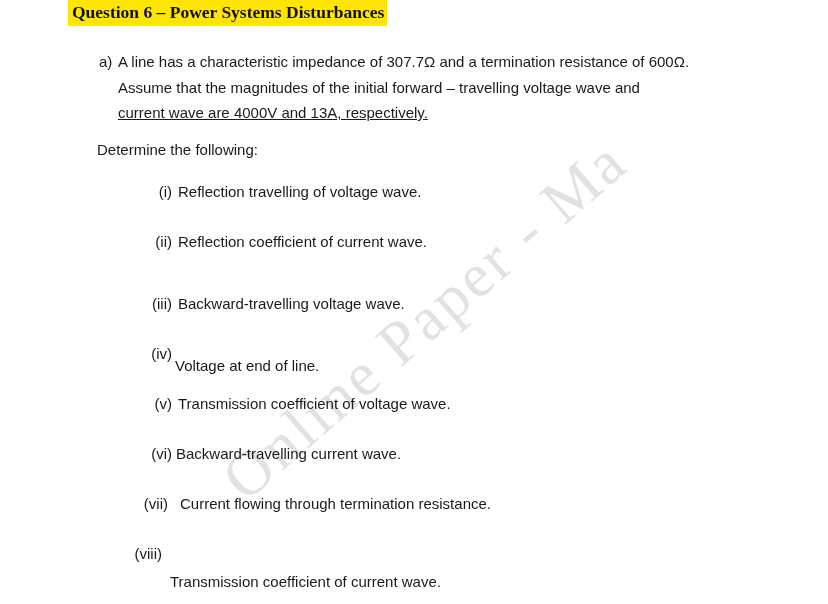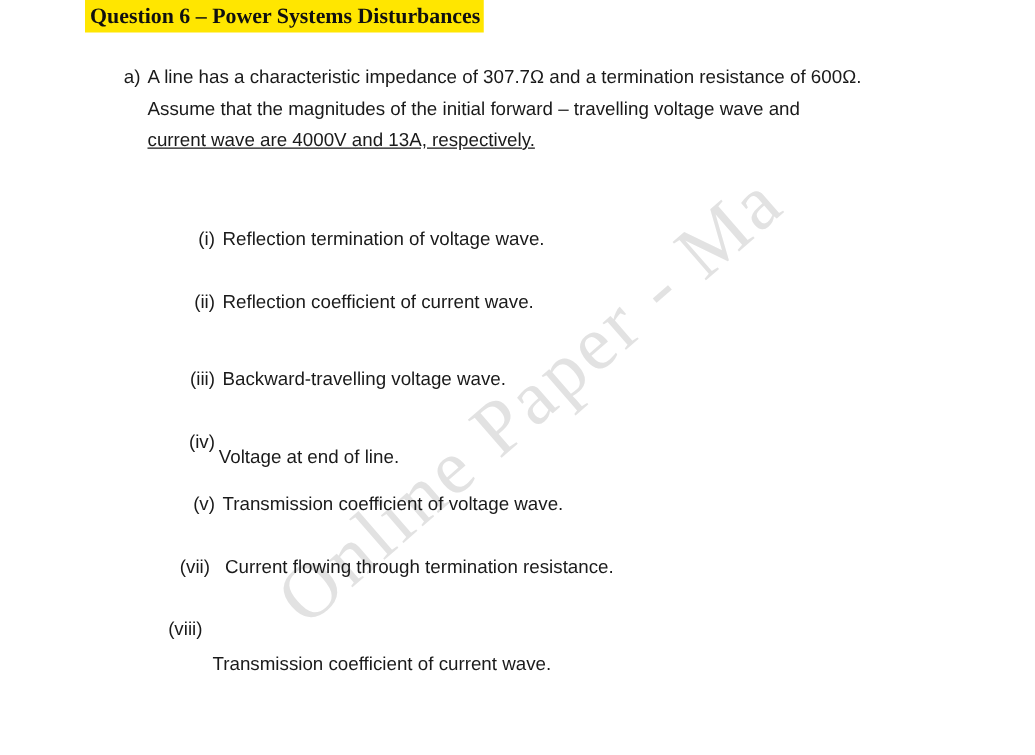--- a/index.html
+++ b/index.html
@@ -165,26 +165,27 @@
 
     <div class="part-block">
       <span class="part-label">a)</span>
       <div class="part-body">
         <div>A line has a characteristic impedance of 307.7Ω and a termination resistance of 600Ω.</div>
         <div>Assume that the magnitudes of the initial forward – travelling voltage wave and</div>
         <div class="last-line">current wave are 4000V and 13A, respectively.</div>
       </div>
     </div>
 
+    <div class="determine-line">Determine the following:</div>
 
     <div class="roman-list">
 
       <div class="roman-item">
         <span class="roman-num">(i)</span>
-        <span class="roman-text">Reflection termination of voltage wave.</span>
+        <span class="roman-text">Reflection travelling of voltage wave.</span>
       </div>
 
       <div class="roman-item">
         <span class="roman-num">(ii)</span>
         <span class="roman-text">Reflection coefficient of current wave.</span>
       </div>
 
       <div class="roman-item" style="height:62px;">
         <span class="roman-num" style="top:12px;">(iii)</span>
         <span class="roman-text" style="top:12px;">Backward-travelling voltage wave.</span>
@@ -193,20 +194,24 @@
       <div class="roman-item">
         <span class="roman-num">(iv)</span>
         <span class="roman-text" style="left:63px;margin-top:12px;">Voltage at end of line.</span>
       </div>
 
       <div class="roman-item">
         <span class="roman-num">(v)</span>
         <span class="roman-text">Transmission coefficient of voltage wave.</span>
       </div>
 
+      <div class="roman-item">
+        <span class="roman-num">(vi)</span>
+        <span class="roman-text" style="left:64px;">Backward-travelling current wave.</span>
+      </div>
 
       <div class="roman-item">
         <span class="roman-num" style="left:-4px;">(vii)</span>
         <span class="roman-text" style="left:68px;">Current flowing through termination resistance.</span>
       </div>
 
       <div class="roman-item">
         <span class="roman-num" style="left:-10px;">(viii)</span>
         <span class="roman-text" style="left:58px;margin-top:28px;">Transmission coefficient of current wave.</span>
       </div>

